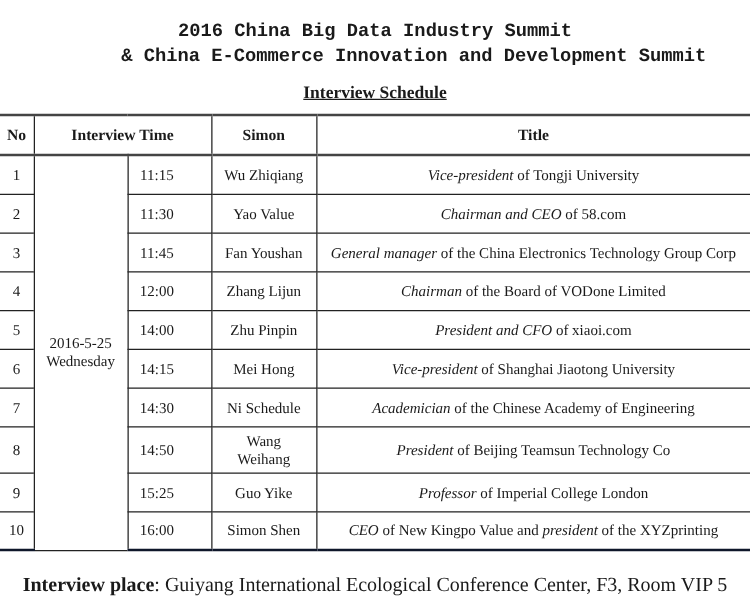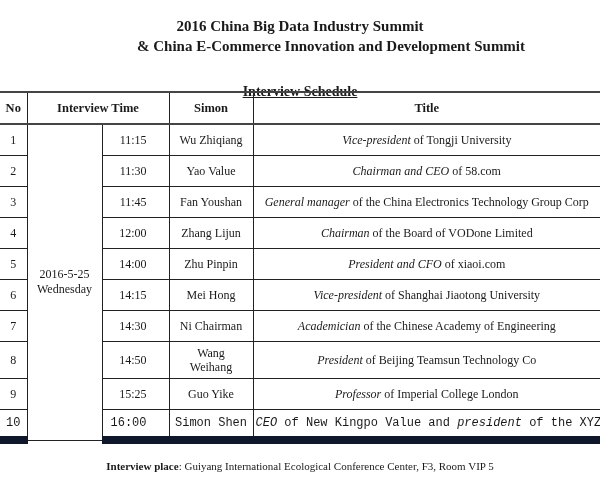--- a/index.html
+++ b/index.html
@@ -3,53 +3,53 @@
   <meta charset="utf-8">
   <style>
     html, body { margin: 0; padding: 0; background: #ffffff; }
     body {
       width: 600px; height: 485px; overflow: hidden; position: relative;
       font-family: "Liberation Serif", "DejaVu Serif", serif;
       color: #1a1a1a;
     }
     .title-line {
       position: absolute; left: 0; width: 600px; text-align: center;
-      font-weight: bold; font-size: 15px; line-height: 18px;
+      font-weight: bold; font-size: 15px; line-height: 18px; font-family: Liberation Mono, monospace;
     }
     #t1 { top: 17px; }
     #t2 { top: 37px; margin-left: 31px; }
     #subtitle {
-      position: absolute; left: 0; width: 600px; top: 84px; text-align: center;
+      position: absolute; left: 0; width: 600px; top: 67px; text-align: center;
       font-weight: bold; font-size: 14px; line-height: 16px;
     }
     #subtitle span { text-decoration: underline; }
     table {
       position: absolute; left: 0; top: 91px; width: 600px;
       border-collapse: collapse; table-layout: fixed;
       font-size: 12px;
     }
     th, td {
       border: 1px solid #222;
       text-align: center; vertical-align: middle;
       padding: 0 2px; line-height: 14px;
     }
     thead tr { height: 32px; }
     thead th { font-weight: bold; font-size: 12.5px; border-top: 2px solid #444; border-bottom: 2px solid #444; }
     tbody tr { height: 31px; }
     tbody tr.tall { height: 37px; }
-    tbody tr:last-child td { border-bottom: 8px solid #0f172a; font-family: Liberation Mono, monospace; }
+    tbody tr:last-child td { border-bottom: 2px solid #0f172a; }
     th:last-child, td:last-child { border-right: none; border-radius: 16px; }
     th:first-child, td:first-child { border-left: none; }
-    td.time { text-align: right; padding-right: 22px; }
+    td.time { padding-right: 22px; }
     td.date { line-height: 15px; }
     td.title { white-space: nowrap; }
     .role { font-style: italic; }
     #footer {
       position: absolute; left: 0; width: 600px; top: 460px; text-align: center;
-      font-size: 11px;
+      font-size: 16px;
     }
     #footer b { font-weight: bold; }
   </style>
 </head>
 <body>
 
 <div id="t1" class="title-line">2016 China Big Data Industry Summit</div>
 <div id="t2" class="title-line">&amp; China E-Commerce Innovation and Development Summit</div>
 <div id="subtitle"><span>Interview Schedule</span></div>
 
@@ -106,21 +106,21 @@
     </tr>
     <tr>
       <td>6</td>
       <td class="time">14:15</td>
       <td>Mei Hong</td>
       <td class="title"><span class="role">Vice-president</span><span> of Shanghai Jiaotong University</span></td>
     </tr>
     <tr>
       <td>7</td>
       <td class="time">14:30</td>
-      <td>Ni Chairman</td>
+      <td>Ni Schedule</td>
       <td class="title"><span class="role">Academician</span><span> of the Chinese Academy of Engineering</span></td>
     </tr>
     <tr class="tall">
       <td>8</td>
       <td class="time">14:50</td>
       <td>
         <div>Wang</div>
         <div>Weihang</div>
       </td>
       <td class="title"><span class="role">President</span><span> of Beijing Teamsun Technology Co</span></td>

